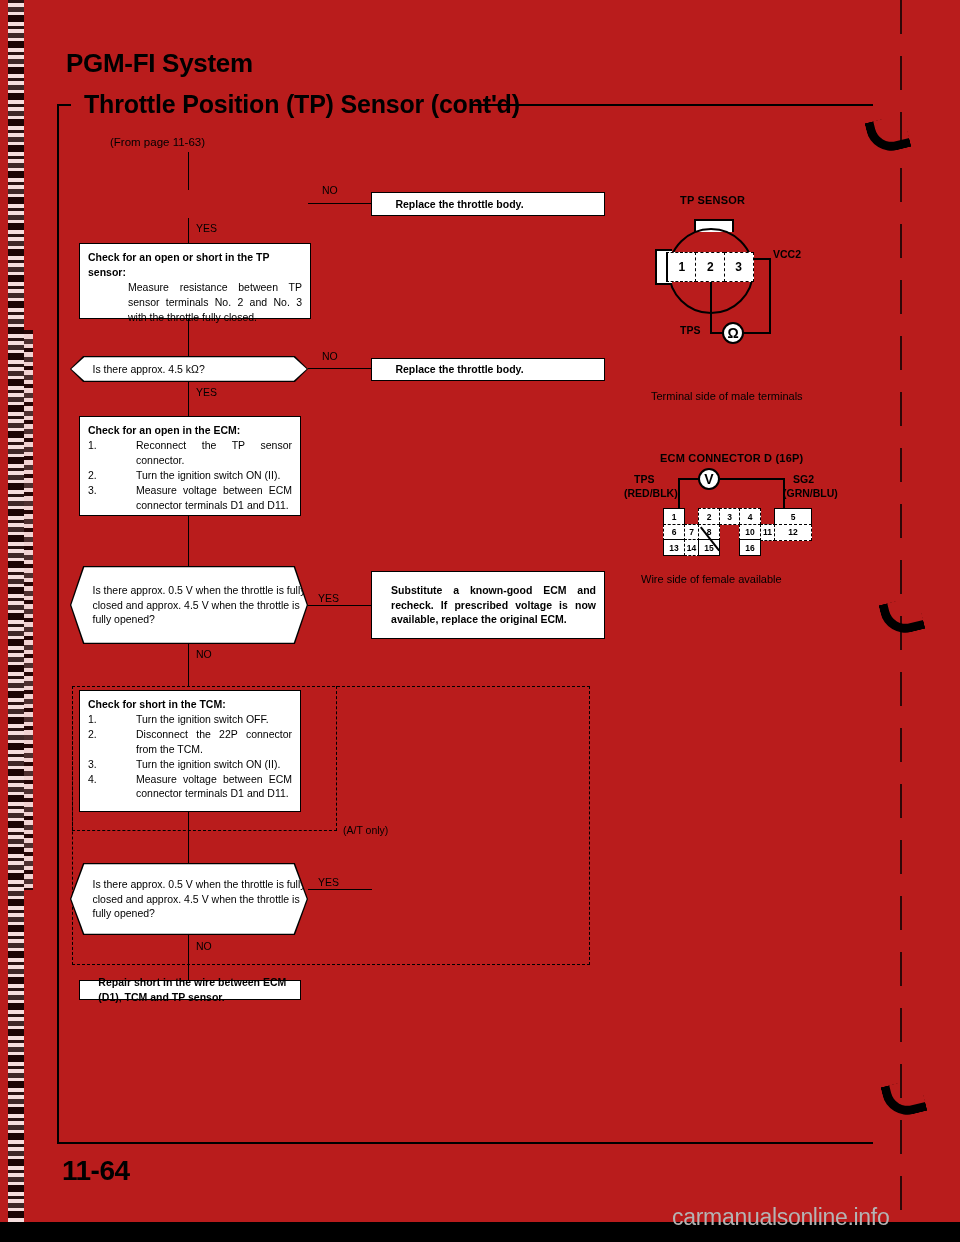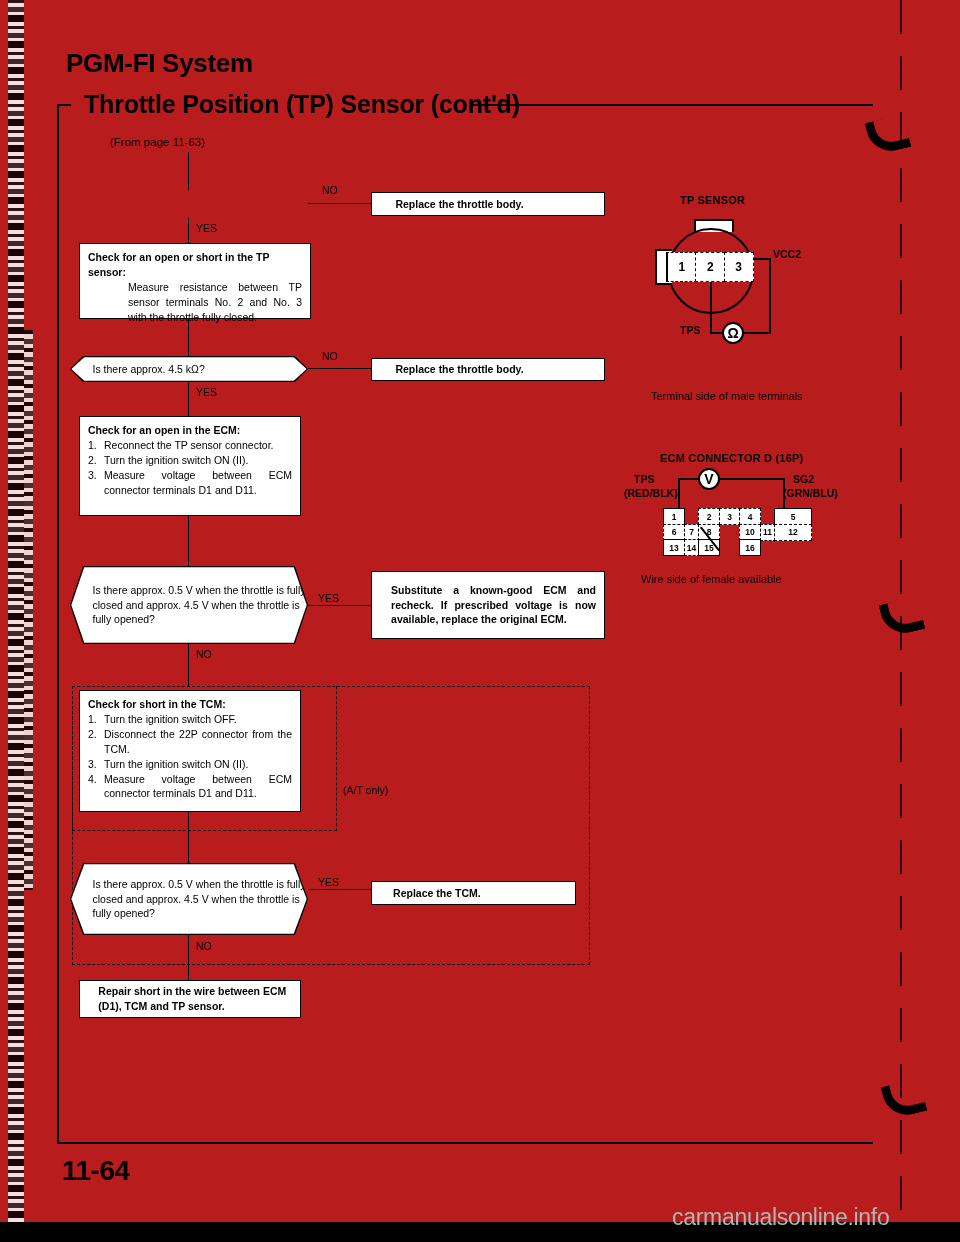--- a/index.html
+++ b/index.html
@@ -100,21 +100,21 @@
 
   .ln { position:absolute; background:#000; }
   .lnh { height:1.3px; }
   .lnv { width:1.3px; }
 
   .lbl { position:absolute; font-size:10.5px; }
 
   .numlist { margin:0; padding:0; list-style:none; }
   .numlist li { display:flex; }
   .numlist li .n { width: 16px; flex:0 0 16px; }
-  .numlist li .t { flex:1; text-align: justify; }
+  .numlist li .t { flex:1; text-align: justify; margin-left: 32px; }
   .hdr { font-weight: bold; }
 
   
   .dg-title { position:absolute; font-size:11px; font-weight:bold; letter-spacing:.2px; }
   .dg-cap { position:absolute; font-size:11px; }
 
   .tp-body {
     position:absolute; left:668px; top:228px; width:86px; height:86px;
     border: 2.4px solid #000; border-radius: 50%;
   }
@@ -239,21 +239,21 @@
   <div class="lbl" style="left:318px; top:592px;">YES</div>
   <div class="box bold" style="left:371px; top:571px; width:234px; height:68px;">
     <div class="inner" style="padding-left:6%; text-align:justify;">Substitute a known-good ECM and recheck. If prescribed voltage is now available, replace the original ECM.</div>
   </div>
 
   <div class="ln lnv" style="left:188px; top:644px; height:42px;"></div>
   <div class="lbl" style="left:196px; top:648px;">NO</div>
 
   <div class="dashbox" style="left:72px; top:686px; width:518px; height:279px;"></div>
   <div class="dashbox" style="left:72px; top:686px; width:265px; height:145px; border-top:none;"></div>
-  <div class="lbl" style="left:343px; top:784px;">(A/T only)</div>
+  <div class="lbl" style="left:343px; top:824px;">(A/T only)</div>
 
   <div class="box" style="left:79px; top:690px; width:222px; height:122px;">
     <div class="hdr">Check for short in the TCM:</div>
     <ul class="numlist">
       <li>
           <span class="n">1.</span>
           <span class="t">Turn the ignition switch OFF.</span>
         </li>
       <li>
           <span class="n">2.</span>
@@ -272,28 +272,25 @@
 
   <div class="ln lnv" style="left:188px; top:812px; height:51px;"></div>
 
   <div class="hex" style="left:70px; top:863px; width:238px; height:72px;">
     <div class="hex-in">
         <span class="txt">Is there approx. 0.5 V when the throttle is fully closed and approx. 4.5 V when the throttle is fully opened?</span>
       </div>
   </div>
   <div class="ln lnh" style="left:308px; top:889px; width:64px;"></div>
   <div class="lbl" style="left:318px; top:876px;">YES</div>
-  <div class="box bold" style="left:371px; top:881px; width:205px; height:24px;">
-    <div class="inner">Replace the TCM.</div>
-  </div>
 
   <div class="ln lnv" style="left:188px; top:935px; height:45px;"></div>
   <div class="lbl" style="left:196px; top:940px;">NO</div>
 
-  <div class="box bold" style="left:79px; top:980px; width:222px; height:38px;">
+  <div class="box bold" style="left:79px; top:980px; width:222px; height:20px;">
     <div class="inner" style="padding-left:6%;">Repair short in the wire between ECM (D1), TCM and TP sensor.</div>
   </div>
 
   <div class="dg-title" style="left:680px; top:194px;">TP SENSOR</div>
   <div class="tp-tab-top"></div>
   <div class="tp-body"></div>
   <div class="tp-tab-left"></div>
   <div class="tp-pins">
     <div class="tp-pin">1</div>
     <div class="tp-pin">2</div>

